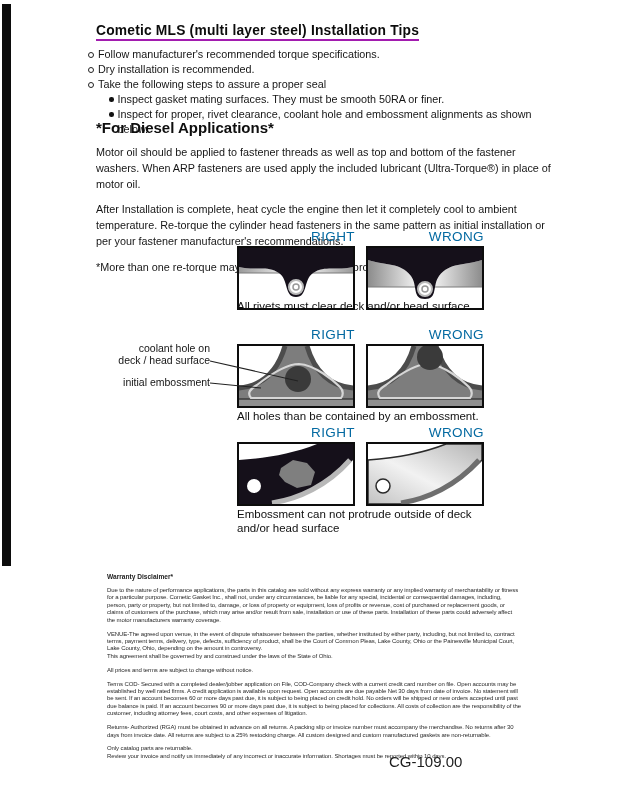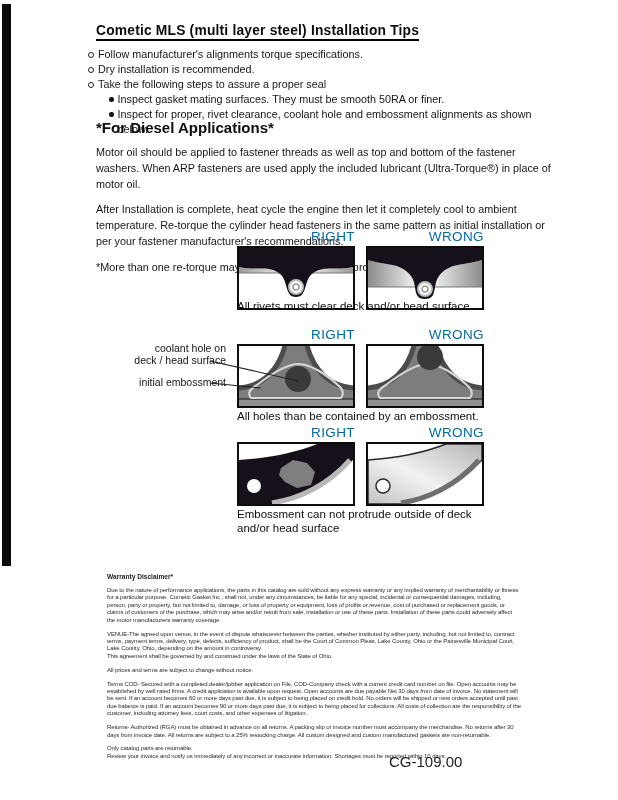--- a/index.html
+++ b/index.html
@@ -5,59 +5,59 @@
   html,body { margin:0; padding:0; background:#ffffff; }
   .page {
     position:relative; width:618px; height:800px; background:#ffffff;
     font-family:"Liberation Sans", sans-serif; color:#111; overflow:hidden;
   }
   .left-bar { position:absolute; left:2px; top:4px; width:9px; height:562px; background:#0c0c0c; }
 
   .title {
     position:absolute; left:96px; top:23px; margin:0;
     font-size:13.8px; font-weight:bold; letter-spacing:0.2px; color:#0c0c0c;
-    padding-bottom:1px; border-bottom:2px solid #000000; display:inline-block;
+    padding-bottom:1px; border-bottom:2px solid #a21caf; display:inline-block;
   }
 
   .tips { position:absolute; left:88px; top:47px; width:468px; }
   .bullet-row { display:flex; align-items:flex-start; font-size:10.8px; line-height:15px; color:#161616; }
   .bullet-row.sub { padding-left:21px; }
   .o-bullet { flex:none; width:4px; height:4px; border:1.2px solid #222; border-radius:50%; margin:4.5px 4px 0 0; }
   .dot-bullet { flex:none; width:4.5px; height:4.5px; background:#111; border-radius:50%; margin:5px 4px 0 0; }
 
   .diesel { position:absolute; left:96px; top:119px; width:458px; }
   .diesel h2 { margin:0 0 9px 0; font-size:15px; font-weight:bold; color:#0e0e0e; }
   .diesel p { margin:0 0 10px 0; font-size:10.8px; line-height:15.8px; color:#161616; }
 
   .dlabel { position:absolute; width:118px; text-align:right; font-size:13.5px; color:#0369a1; letter-spacing:0.4px; }
   .dbox { position:absolute; width:118px; height:64px; }
   .dbox svg { display:block; width:118px; height:64px; }
   .dcaption { position:absolute; font-size:11.5px; line-height:13.5px; color:#101010; }
 
-  .anno { position:absolute; left:111px; width:115px; text-align:right; font-size:10.5px; line-height:11.8px; color:#141414; white-space:pre-line; }
+  .anno { position:absolute; left:95px; width:115px; text-align:right; font-size:10.5px; line-height:11.8px; color:#141414; white-space:pre-line; }
   .anno-lines { position:absolute; left:206px; top:356px; width:100px; height:40px; z-index:5; }
 
   .legal { position:absolute; left:107px; top:573px; width:414px; }
   .legal h3 { margin:0 0 7px 0; font-size:6.6px; font-weight:bold; color:#1c1c1c; }
   .legal p { margin:0 0 6.5px 0; font-size:6px; line-height:7.4px; letter-spacing:-0.1px; color:#2a2a2a; white-space:pre-line; }
 
   .page-number { position:absolute; left:389px; top:753px; font-size:15px; color:#1d1d1d; }
 </style>
 </head>
 <body>
 
 <div class="page">
   <div class="left-bar"></div>
 
   <h1 class="title">Cometic MLS (multi layer steel) Installation Tips</h1>
 
   <div class="tips">
     <div class="bullet-row">
       <span class="o-bullet"></span>
-      <span>Follow manufacturer's alignments torque specifications.</span>
+      <span>Follow manufacturer's recommended torque specifications.</span>
     </div>
     <div class="bullet-row">
       <span class="o-bullet"></span>
       <span>Dry installation is recommended.</span>
     </div>
     <div class="bullet-row">
       <span class="o-bullet"></span>
       <span>Take the following steps to assure a proper seal</span>
     </div>
     <div class="bullet-row sub">

